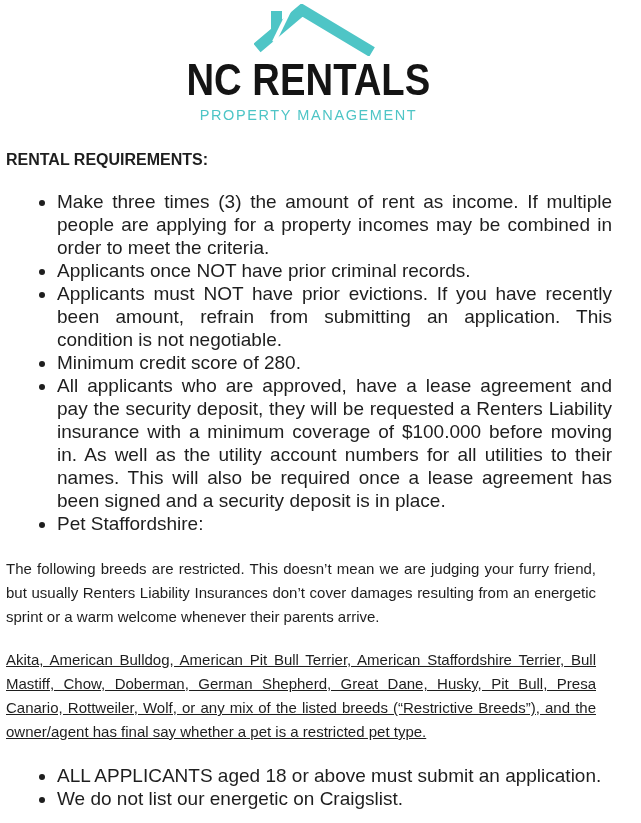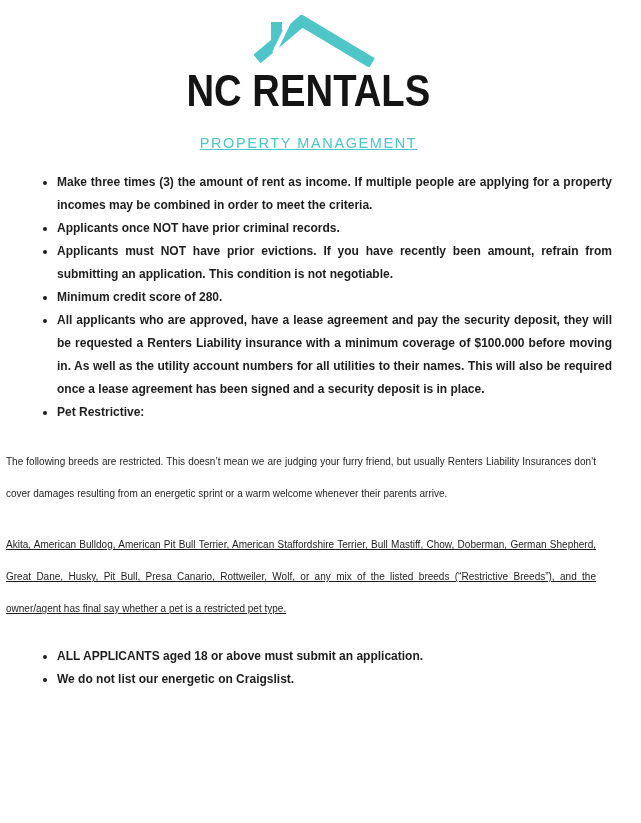--- a/index.html
+++ b/index.html
@@ -3,65 +3,63 @@
 <meta charset="utf-8">
 <style>
   html, body { margin: 0; padding: 0; }
   body {
     width: 641px; height: 823px;
     background: #ffffff;
     overflow: hidden;
     font-family: "Liberation Sans", sans-serif;
     color: var(--ink, #1e1e1e);
   }
-  .page { width: 617px; height: 823px; box-sizing: border-box; padding-top: 15px; }
+  .page { width: 617px; height: 823px; box-sizing: border-box; padding-top: 4px; }
 
   
   .logo { text-align: center; }
   .logo-icon-wrap { position: relative; left: 6px; width: 122px; height: 52px; margin: 0 auto; }
   .logo-icon-wrap svg { display: block; }
   .logo-name {
     display: inline-block;
     font-size: 45px; font-weight: bold; line-height: 1;
     color: var(--brand-ink, #141414);
     letter-spacing: 0px;
     transform: scaleX(0.85);
     transform-origin: 50% 50%;
     margin-top: 1px;
     white-space: nowrap;
   }
   .logo-tagline {
     font-size: 14.5px;
     letter-spacing: 1.6px;
     color: var(--teal, #4ec5c6);
-    margin-top: 22px;
-    text-decoration: underline;
+    margin-top: 5px;
   }
 
   
   .doc-heading {
     margin: 27px 5px 0 6px;
     font-size: 16px; font-weight: bold;
     line-height: 20px;
   }
   ul.bullets {
     margin: 20px 5px 0 0;
     padding-left: 57px;
     list-style: disc outside;
   }
   ul.bullets li {
-    font-size: 12px;
+    font-size: 19px;
     line-height: 23px;
     text-align: justify;
-    font-weight: bold;
   }
   p.doc-par {
     margin: 22px 21px 0 6px;
-    font-size: 10px;
-    line-height: 32px;
+    font-size: 15px;
+    line-height: 24px;
     text-align: justify;
   }
   p.doc-par.breeds { margin-top: 19px; text-decoration: underline; }
   ul.bullets.final { }
 </style>
 </head>
 <body>
 
 <div class="page">
 
@@ -72,28 +70,29 @@
         <polygon points="17,7 28,7 28,24 17,33" fill="var(--teal,#4ec5c6)"></polygon>
         <line x1="39" y1="-1" x2="20" y2="38" stroke="#ffffff" stroke-width="4"></line>
       </svg>
     </div>
     <div>
       <span class="logo-name">NC RENTALS</span>
     </div>
     <div class="logo-tagline">PROPERTY MANAGEMENT</div>
   </div>
 
+  <div class="doc-heading">RENTAL REQUIREMENTS:</div>
 
   <ul class="bullets">
     <li>Make three times (3) the amount of rent as income. If multiple people are applying for a property incomes may be combined in order to meet the criteria.</li>
     <li>Applicants once NOT have prior criminal records.</li>
     <li>Applicants must NOT have prior evictions. If you have recently been amount, refrain from submitting an application. This condition is not negotiable.</li>
     <li>Minimum credit score of 280.</li>
     <li>All applicants who are approved, have a lease agreement and pay the security deposit, they will be requested a Renters Liability insurance with a minimum coverage of $100.000 before moving in. As well as the utility account numbers for all utilities to their names. This will also be required once a lease agreement has been signed and a security deposit is in place.</li>
-    <li>Pet Restrictive:</li>
+    <li>Pet Staffordshire:</li>
   </ul>
 
   <p class="doc-par">The following breeds are restricted. This doesn’t mean we are judging your furry friend, but usually Renters Liability Insurances don’t cover damages resulting from an energetic sprint or a warm welcome whenever their parents arrive.</p>
 
   <p class="doc-par breeds">Akita, American Bulldog, American Pit Bull Terrier, American Staffordshire Terrier, Bull Mastiff, Chow, Doberman, German Shepherd, Great Dane, Husky, Pit Bull, Presa Canario, Rottweiler, Wolf, or any mix of the listed breeds (“Restrictive Breeds”), and the owner/agent has final say whether a pet is a restricted pet type.</p>
 
   <ul class="bullets final">
     <li>ALL APPLICANTS aged 18 or above must submit an application.</li>
     <li>We do not list our energetic on Craigslist.</li>
   </ul>

